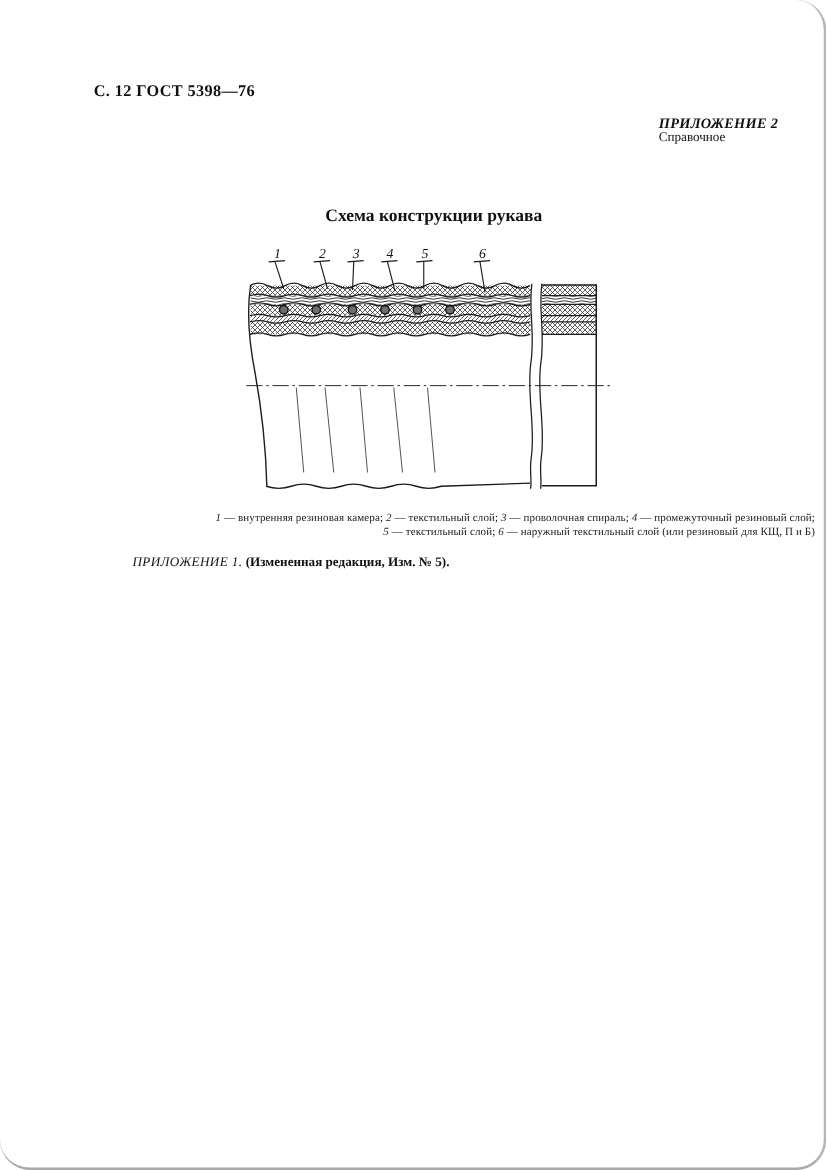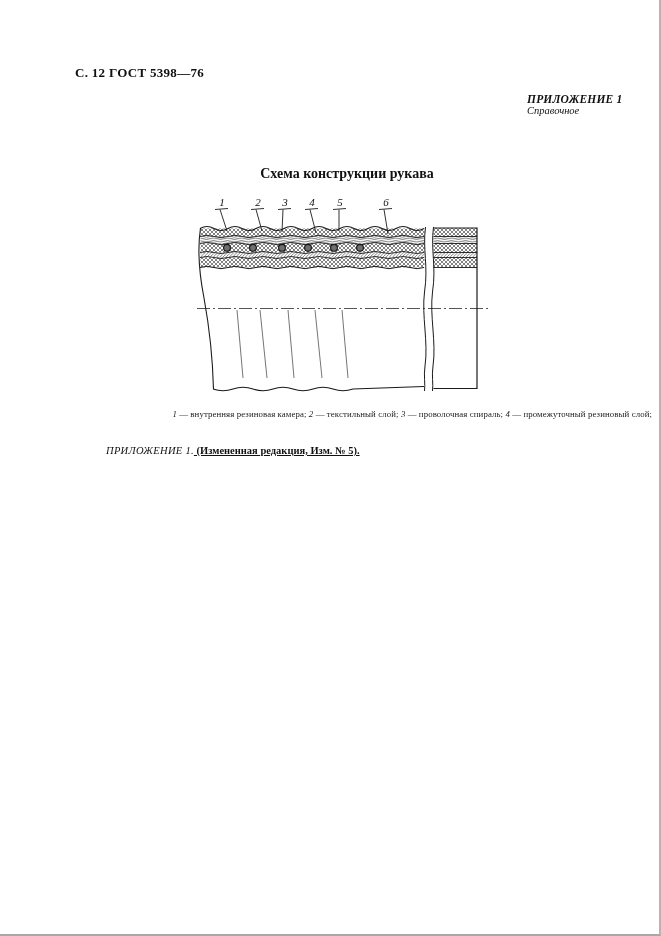--- a/index.html
+++ b/index.html
@@ -3,53 +3,53 @@
 <meta charset="utf-8">
 <style>
   html,body{margin:0;padding:0;}
   body{
     width:661px;height:936px;background:#ffffff;position:relative;
     font-family:"Liberation Serif","DejaVu Serif",serif;color:#111;
     overflow:hidden;
   }
   .page{
     position:absolute;left:0;top:0;width:661px;height:936px;box-sizing:border-box;
-    border-right:2px solid #b5b5b5;border-bottom:2px solid #a8a8a8;background:#fff;
+    border-right:2px solid #b5b5b5;border-bottom:2px solid #a8a8a8;background:#fff;border-radius:24px;
   }
   .hdr{
     position:absolute;left:75px;top:65px;font-size:13px;font-weight:bold;letter-spacing:.3px;
     white-space:nowrap;
   }
   .appendix{position:absolute;left:527px;top:93px;line-height:12px;white-space:nowrap;}
   .appendix .a1{font-size:11.5px;font-weight:bold;font-style:italic;letter-spacing:.2px;}
-  .appendix .a2{font-size:10.5px;font-style:italic;}
+  .appendix .a2{font-size:10.5px;}
   .fig-title{
     position:absolute;left:180px;top:166px;width:334px;text-align:center;
     font-size:14px;font-weight:bold;white-space:nowrap;
   }
   .caption{
     position:absolute;left:40px;top:409px;width:612px;text-align:right;
     font-size:8.8px;line-height:11.2px;letter-spacing:.1px;color:#222;
   }
   .caption .num{font-style:italic;}
   .note{position:absolute;left:106px;top:445px;font-size:10.5px;white-space:nowrap;}
   .note .ni{font-style:italic;letter-spacing:.3px;margin-top:34px;}
-  .note .nb{font-weight:bold;text-decoration:underline;}
+  .note .nb{font-weight:bold;}
   svg text{font-family:"Liberation Serif","DejaVu Serif",serif;}
   .diagram{position:absolute;left:180px;top:190px;}
 </style>
 </head>
 <body>
 
 <div class="page">
 
   <div class="hdr">С. 12 ГОСТ 5398—76</div>
 
   <div class="appendix">
-    <div class="a1">ПРИЛОЖЕНИЕ 1</div>
+    <div class="a1">ПРИЛОЖЕНИЕ 2</div>
     <div class="a2">Справочное</div>
   </div>
 
   <div class="fig-title">Схема конструкции рукава</div>
 
   <svg class="diagram" width="320" height="210" viewBox="180 190 320 210">
     <defs>
       <pattern id="xh" width="4" height="4" patternUnits="userSpaceOnUse">
         <path d="M0 0 L4 4 M4 0 L0 4" stroke="#1b1b1b" stroke-width="0.55" fill="none"></path>
       </pattern>
@@ -153,19 +153,22 @@
         <line x1="379" y1="209.5" x2="392" y2="208.5" stroke="#1b1b1b"></line>
         <line x1="384" y1="209.5" x2="388" y2="234" stroke="#1b1b1b"></line>
       </g>
     </g>
   </svg>
 
   <div class="caption">
     <div>
       <span class="cap-item"><span class="num">1</span><span> — внутренняя резиновая камера; </span></span><span class="cap-item"><span class="num">2</span><span> — текстильный слой; </span></span><span class="cap-item"><span class="num">3</span><span> — проволочная спираль; </span></span><span class="cap-item"><span class="num">4</span><span> — промежуточный резиновый слой;</span></span>
     </div>
+    <div>
+      <span class="cap-item"><span class="num">5</span><span> — текстильный слой; </span></span><span class="cap-item"><span class="num">6</span><span> — наружный текстильный слой (или резиновый для КЩ, П и Б)</span></span>
+    </div>
   </div>
 
   <div class="note">
     <span class="ni">ПРИЛОЖЕНИЕ 1.</span><span class="nb"> (Измененная редакция, Изм. № 5).</span>
   </div>
 
 </div>
 
 </body></html>

